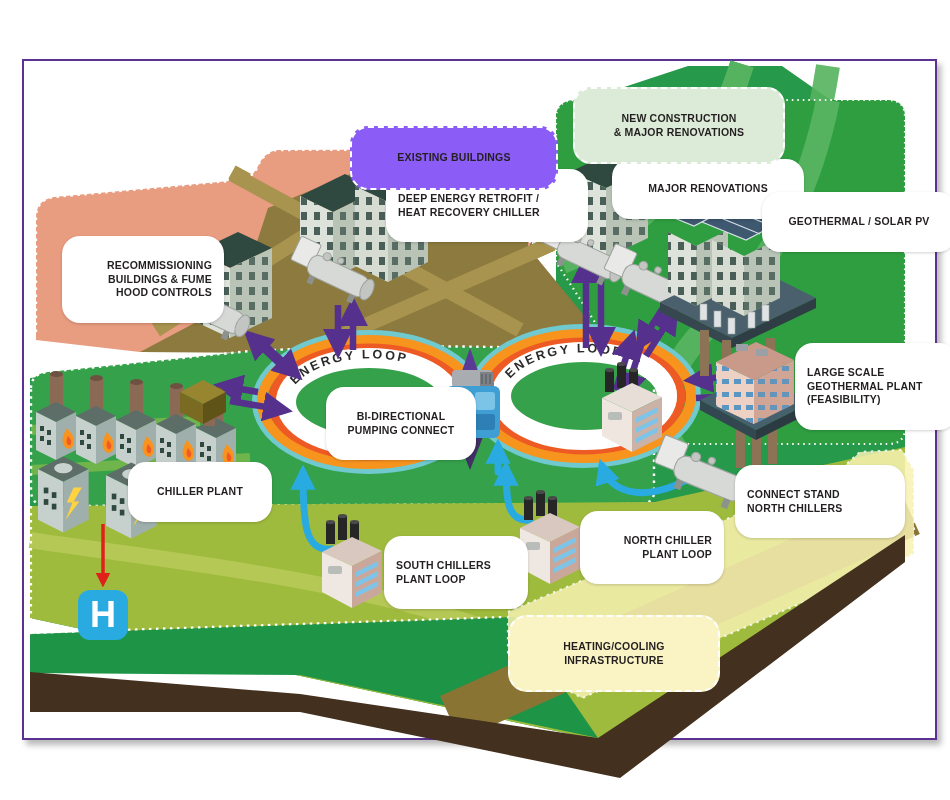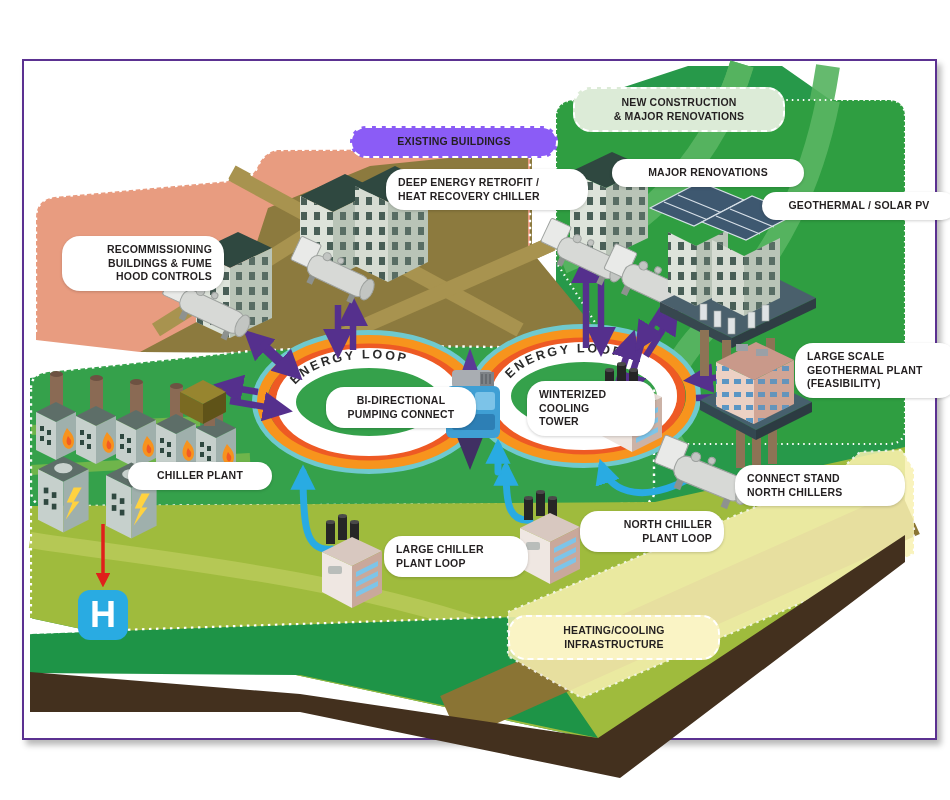--- a/index.html
+++ b/index.html
@@ -2,27 +2,27 @@
 <html><head>
 <meta charset="utf-8">
 <style>
   html,body{margin:0;padding:0;background:#fff;}
   .stage{position:relative;width:950px;height:800px;background:#fff;overflow:hidden;
          font-family:"Liberation Sans",sans-serif;}
   .frame{position:absolute;left:22px;top:59px;width:911px;height:677px;background:#fff;
          border:2px solid #5b3191;box-shadow:4px 5px 6px rgba(0,0,0,.28);}
   svg.scene{position:absolute;left:0;top:0;z-index:2;}
   .pill,.badge{position:absolute;z-index:5;background:#fff;border-radius:18px;
-        padding:7px 12px;font-size:10.5px;font-weight:bold;line-height:1.3;
+        padding:23px 12px;font-size:10.5px;font-weight:bold;line-height:1.3;
         color:#231f20;white-space:pre-line;letter-spacing:.2px;
         box-shadow:0 1px 3px rgba(0,0,0,.18);}
   .badge{border:2px dashed #fff;box-shadow:none;}
   .badge.pink{background:#8b5cf6;}
   .badge.green{background:#dcebd7;}
-  .badge.yellow{background:#faf4c5;}
+  .badge.yellow{background:#faf4c5;border-radius:19px;}
   .hospital{position:absolute;z-index:4;width:50px;height:50px;border-radius:12px;
         background:#29abe2;color:#fff;display:flex;align-items:center;justify-content:center;
         font-size:36px;font-weight:bold;}
   svg text.loop{font-family:"Liberation Sans",sans-serif;font-size:12.5px;font-weight:bold;
         letter-spacing:2.5px;fill:#2b2b2b;}
 </style>
 </head>
 <body>
 
 <div class="stage">
@@ -349,25 +349,22 @@
 HEAT RECOVERY CHILLER</div>
   <div class="pill" style="left:612px;top:159px;width:168px;text-align:center;">MAJOR RENOVATIONS</div>
   <div class="pill" style="left:762px;top:192px;width:170px;text-align:center;">GEOTHERMAL / SOLAR PV</div>
   <div class="pill" style="left:795px;top:343px;width:138px;text-align:left;">LARGE SCALE
 GEOTHERMAL PLANT
 (FEASIBILITY)</div>
   <div class="pill" style="left:735px;top:465px;width:146px;text-align:left;">CONNECT STAND
 NORTH CHILLERS</div>
   <div class="pill" style="left:326px;top:387px;width:126px;text-align:center;">BI-DIRECTIONAL
 PUMPING CONNECT</div>
-  <div class="pill" style="left:527px;top:381px;width:104px;text-align:left;">WINTERIZED
-COOLING
-TOWER</div>
   <div class="pill" style="left:128px;top:462px;width:120px;text-align:center;">CHILLER PLANT</div>
-  <div class="pill" style="left:384px;top:536px;width:120px;text-align:left;">LARGE CHILLER
+  <div class="pill" style="left:384px;top:536px;width:120px;text-align:left;">SOUTH CHILLERS
 PLANT LOOP</div>
   <div class="pill" style="left:580px;top:511px;width:120px;text-align:right;">NORTH CHILLER
 PLANT LOOP</div>
 
   <div class="badge pink" style="left:350px;top:126px;width:180px;text-align:center;">EXISTING BUILDINGS</div>
   <div class="badge green" style="left:573px;top:87px;width:184px;text-align:center;">NEW CONSTRUCTION
 &amp; MAJOR RENOVATIONS</div>
   <div class="badge yellow" style="left:508px;top:615px;width:184px;text-align:center;">HEATING/COOLING
 INFRASTRUCTURE</div>
 

